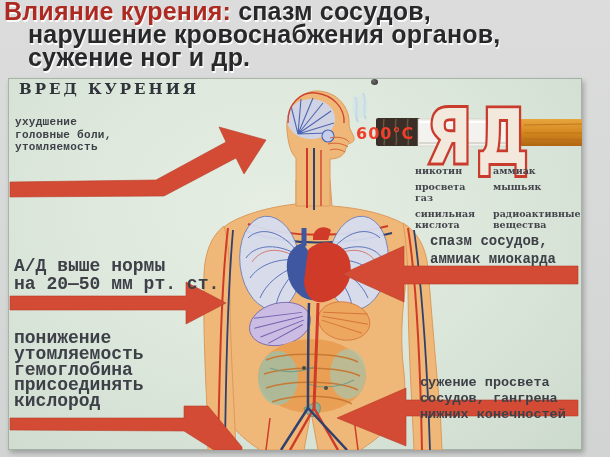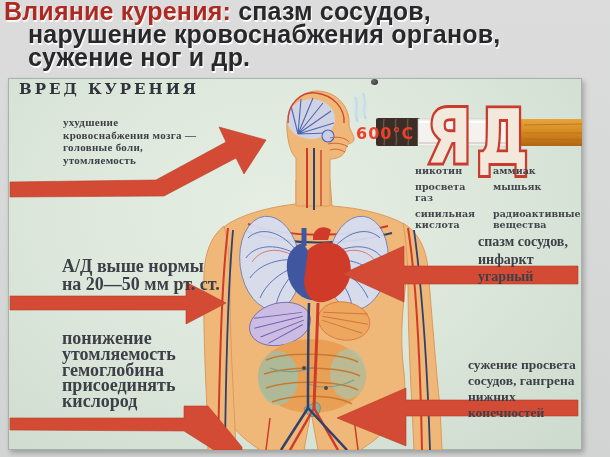--- a/index.html
+++ b/index.html
@@ -11,26 +11,26 @@
     color:#28282a;letter-spacing:0.2px;text-shadow:1px 2px 0 rgba(255,255,255,.9);}
   .title .red{color:#ac2a21;}
   .title .indent{padding-left:24px;}
   
   .poster{position:absolute;left:8px;top:78px;width:574px;height:372px;
     background:radial-gradient(ellipse at 45% 35%, #e6eee3 0%, #dbe6da 55%, #ccdacd 100%);
     box-shadow:inset 0 0 0 1px rgba(110,122,108,.45), 2px 3px 5px rgba(0,0,0,.25);}
   .poster svg{position:absolute;left:0;top:0;}
   .heading{position:absolute;left:11px;top:2px;font-family:"DejaVu Serif",serif;font-weight:bold;
     font-size:15px;letter-spacing:3px;color:#31333a;}
-  .lbl{position:absolute;font-family:Liberation Serif, serif;font-weight:bold;color:#3e4048;z-index:3;margin-left:48px;}
+  .lbl{position:absolute;font-family:Liberation Mono, monospace;font-weight:bold;color:#3e4048;z-index:3;}
   .lbl-brain{left:7px;top:38px;font-size:11px;line-height:12.6px;letter-spacing:.3px;}
   .lbl-bp{left:6px;top:180px;font-size:18px;line-height:17.5px;}
   .lbl-hemo{left:6px;top:253px;font-size:18px;line-height:15.8px;}
   .lbl-heart{left:422px;top:155px;font-size:14px;line-height:17.5px;}
-  .lbl-gangrene{left:412px;top:279px;font-size:13.5px;line-height:16px;}
+  .lbl-gangrene{left:412px;top:297px;font-size:13.5px;line-height:16px;}
   .chems{position:absolute;left:407px;top:87px;font-family:"DejaVu Serif",serif;font-weight:bold;
     font-size:9.5px;line-height:11.5px;color:#43444c;z-index:3;}
   .chems .row{display:flex;margin-bottom:4px;}
   .chems .c1{width:62px;margin-right:16px;}
   .chems .c2{width:82px;}
   .pin{position:absolute;left:363px;top:1px;width:7px;height:6px;border-radius:50%;
     background:radial-gradient(circle at 35% 35%, #6a6a6a, #2e2e2e);z-index:4;}
 </style>
 </head>
 <body>
@@ -178,41 +178,40 @@
         <path d="M334,196 L396,168 L396,188 L570,188 L570,206 L396,206 L396,224 Z"></path>
         <path d="M329,340 L398,310 L398,322 L570,322 L570,338 L398,338 L398,368 Z"></path>
       </g>
     </svg>
 
     <div class="heading">ВРЕД КУРЕНИЯ</div>
     <div class="pin"></div>
 
     <div class="lbl lbl-brain">
       <div>ухудшение</div>
-      <div>кровоснабжения мозга —</div>
       <div>головные боли,</div>
       <div>утомляемость</div>
     </div>
 
     <div class="lbl lbl-bp">
       <div>А/Д выше нормы</div>
       <div>на 20—50 мм рт. ст.</div>
     </div>
 
     <div class="lbl lbl-hemo">
       <div>понижение</div>
       <div>утомляемость</div>
       <div>гемоглобина</div>
       <div>присоединять</div>
       <div>кислород</div>
     </div>
 
     <div class="lbl lbl-heart">
       <div>спазм сосудов,</div>
-      <div>инфаркт угарный</div>
+      <div>аммиак миокарда</div>
     </div>
 
     <div class="lbl lbl-gangrene">
       <div>сужение просвета</div>
       <div>сосудов, гангрена</div>
       <div>нижних конечностей</div>
     </div>
 
     <div class="chems">
       <div class="row">

